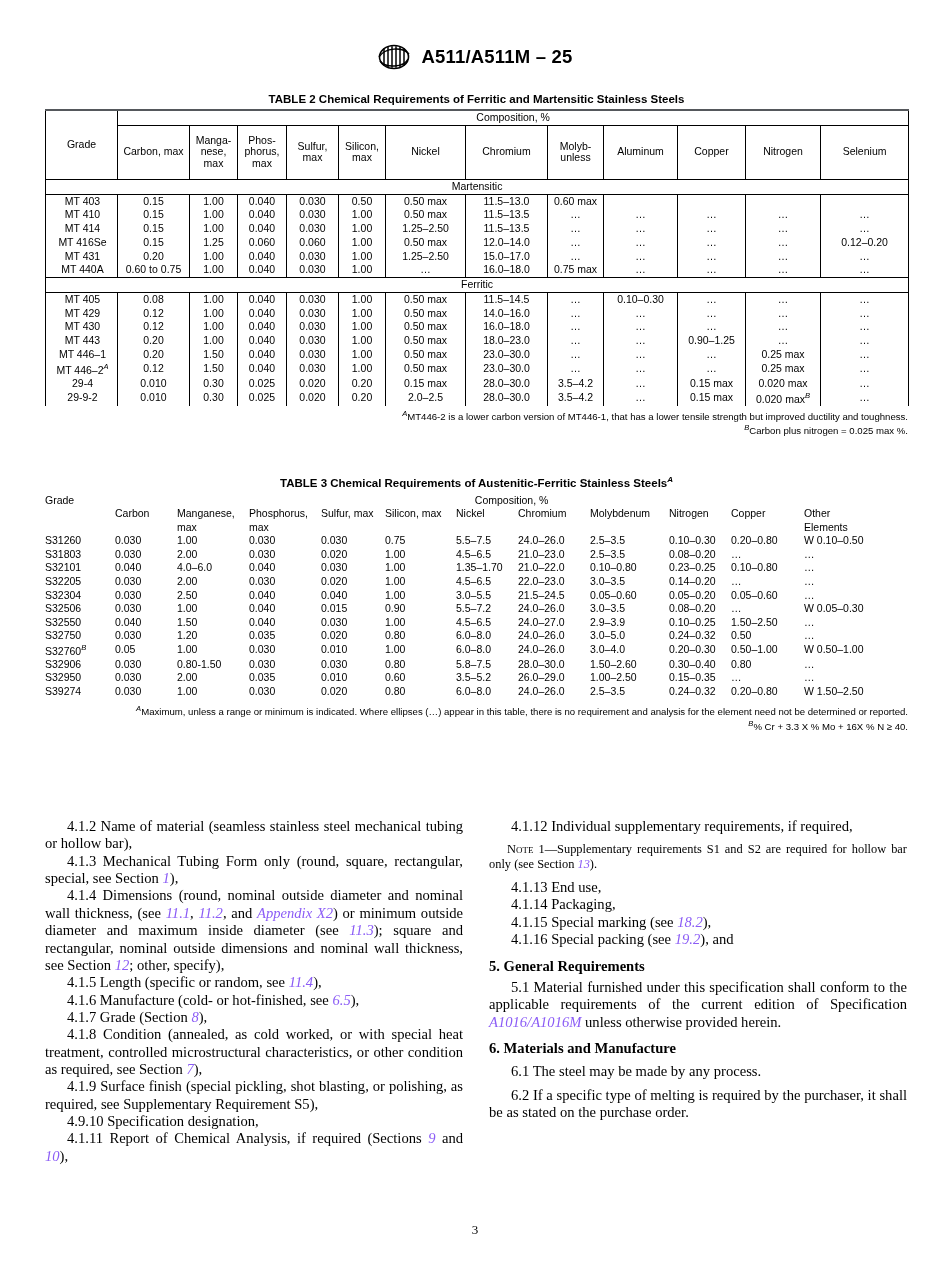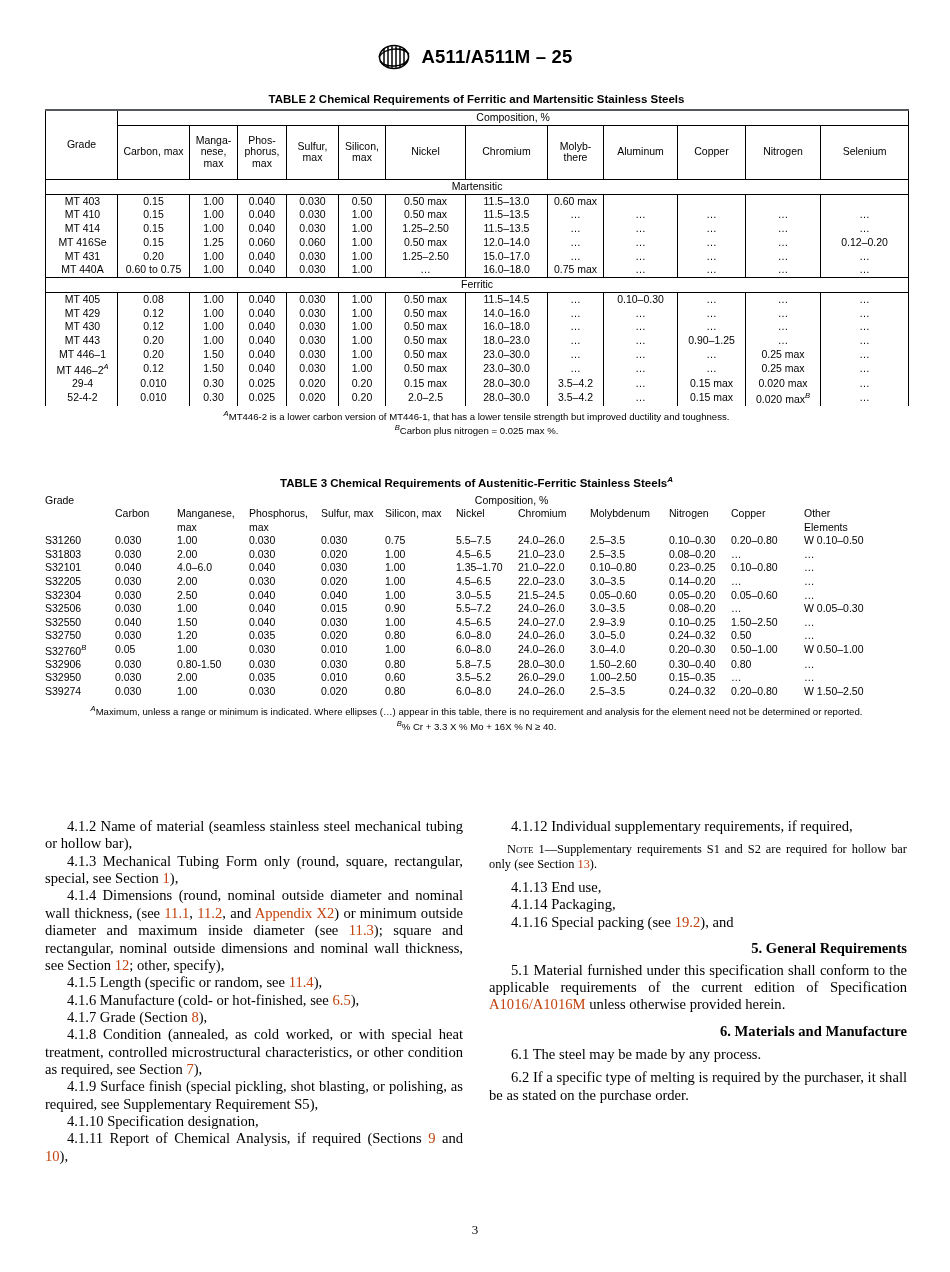--- a/index.html
+++ b/index.html
@@ -101,43 +101,43 @@
   }
   table.plain .hrow td { padding-bottom: 0; }
   .rule-top { border-top: 2.5px solid #55585c; }
   .rule-mid { border-top: 1.1px solid #000; }
   .rule-bot { border-bottom: 2.5px solid #55585c; }
 
   .fn {
     font-family: "Liberation Sans", sans-serif;
     font-size: 9.6px;
     line-height: 1.3;
-    text-align: center;
+    text-align: right;
   }
   .fn sup { font-size: 7.6px; font-style: italic; }
   sup.it { font-style: italic; font-size: 7.6px; }
 
   
   .col {
     position: absolute;
     width: 418px;
     font-size: 14.6px;
     line-height: 1.19;
     text-align: justify;
   }
   #col-left  { left: 45px;  top: 818px; }
   #col-right { left: 489px; top: 818px; }
   .p { text-indent: 22px; margin: 0 0 0 0; }
-  .ref { color: #c2410c; }
+  .ref { color: #8b5cf6; font-style: italic; }
   .sec-head {
     font-weight: bold;
     font-size: 14.6px;
     margin: 9px 0 4px 0;
     text-indent: 0;
-    text-align: right;
+    text-align: left;
   }
   .note {
     font-size: 12.4px;
     line-height: 1.2;
     text-indent: 18px;
     text-align: justify;
     margin: 7px 0 7px 0;
   }
   .note .nlabel { font-variant: small-caps; }
 
@@ -213,21 +213,21 @@
           <span>max</span>
         </td>
         <td>
           <span>Silicon,</span><br>
           <span>max</span>
         </td>
         <td>Nickel</td>
         <td>Chromium</td>
         <td>
           <span>Molyb-</span><br>
-          <span>there</span>
+          <span>unless</span>
         </td>
         <td>Aluminum</td>
         <td>Copper</td>
         <td>Nitrogen</td>
         <td>Selenium</td>
       </tr>
       <tr class="sect-row">
         <td colspan="13">Martensitic</td>
       </tr>
       </tbody>
@@ -428,21 +428,21 @@
             <td class="data-cell">0.20</td>
             <td class="data-cell">0.15 max</td>
             <td class="data-cell">28.0–30.0</td>
             <td class="data-cell">3.5–4.2</td>
             <td class="data-cell">…</td>
             <td class="data-cell">0.15 max</td>
             <td class="data-cell">0.020 max</td>
             <td class="data-cell">…</td>
           </tr>
           <tr>
-            <td class="data-cell grade-cell">52-4-2</td>
+            <td class="data-cell grade-cell">29-9-2</td>
             <td class="data-cell">0.010</td>
             <td class="data-cell">0.30</td>
             <td class="data-cell">0.025</td>
             <td class="data-cell">0.020</td>
             <td class="data-cell">0.20</td>
             <td class="data-cell">2.0–2.5</td>
             <td class="data-cell">28.0–30.0</td>
             <td class="data-cell">3.5–4.2</td>
             <td class="data-cell">…</td>
             <td class="data-cell">0.15 max</td>
@@ -694,32 +694,33 @@
 
   <div class="col" id="col-left">
       <div class="p">4.1.2  Name of material (seamless stainless steel mechanical tubing or hollow bar),</div>
       <div class="p">4.1.3 Mechanical Tubing Form only (round, square, rectangular, special, see Section <span class="ref">1</span>),</div>
       <div class="p">4.1.4 Dimensions (round, nominal outside diameter and nominal wall thickness, (see <span class="ref">11.1</span>, <span class="ref">11.2</span>, and <span class="ref">Appendix X2</span>) or minimum outside diameter and maximum inside diameter (see <span class="ref">11.3</span>); square and rectangular, nominal outside dimensions and nominal wall thickness, see Section <span class="ref">12</span>; other, specify),</div>
       <div class="p">4.1.5 Length (specific or random, see <span class="ref">11.4</span>),</div>
       <div class="p">4.1.6 Manufacture (cold- or hot-finished, see <span class="ref">6.5</span>),</div>
       <div class="p">4.1.7 Grade (Section <span class="ref">8</span>),</div>
       <div class="p">4.1.8 Condition (annealed, as cold worked, or with special heat treatment, controlled microstructural characteristics, or other condition as required, see Section <span class="ref">7</span>),</div>
       <div class="p">4.1.9 Surface finish (special pickling, shot blasting, or polishing, as required, see Supplementary Requirement S5),</div>
-      <div class="p">4.1.10  Specification designation,</div>
+      <div class="p">4.9.10  Specification designation,</div>
       <div class="p">4.1.11  Report of Chemical Analysis, if required (Sections <span class="ref">9</span> and <span class="ref">10</span>),</div>
     </div>
 
   <div class="col" id="col-right">
     <div class="p">4.1.12  Individual supplementary requirements, if required,</div>
     <div class="note">
       <span class="nlabel">Note 1—</span><span>Supplementary requirements S1 and S2 are required for hollow bar only (see Section <span class="ref">13</span>).</span>
     </div>
     <div id="right-items">
         <div class="p">4.1.13  End use,</div>
         <div class="p">4.1.14  Packaging,</div>
+        <div class="p">4.1.15  Special marking (see <span class="ref">18.2</span>),</div>
         <div class="p">4.1.16  Special packing (see <span class="ref">19.2</span>), and</div>
       </div>
     <div class="sec-head">5.  General Requirements</div>
     <div class="p">5.1 Material furnished under this specification shall conform to the applicable requirements of the current edition of Specification <span class="ref">A1016/A1016M</span> unless otherwise provided herein.</div>
     <div class="sec-head">6.  Materials and Manufacture</div>
     <div id="sec6-items">
         <div class="p" style="margin-top: 6px;">6.1  The steel may be made by any process.</div>
         <div class="p" style="margin-top: 6px;">6.2  If a specific type of melting is required by the purchaser, it shall be as stated on the purchase order.</div>
       </div>
   </div>

